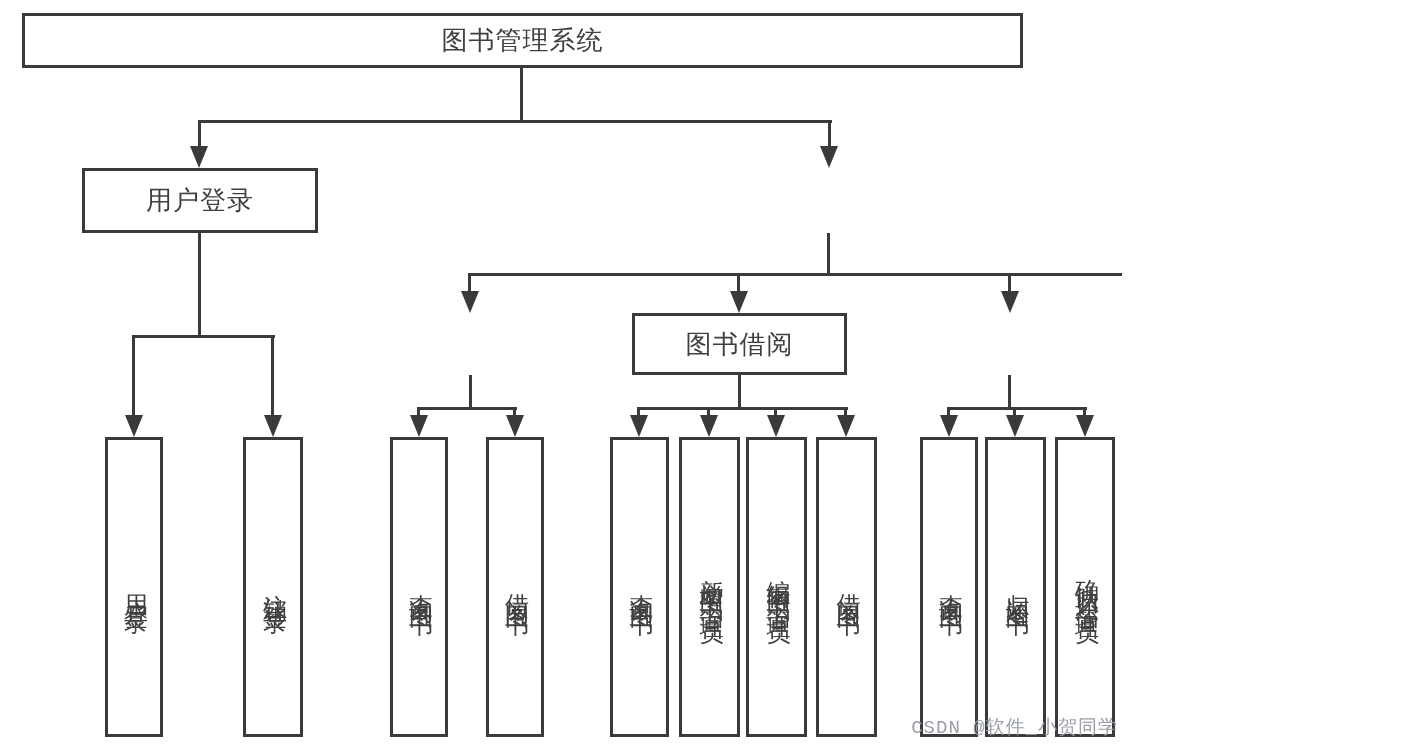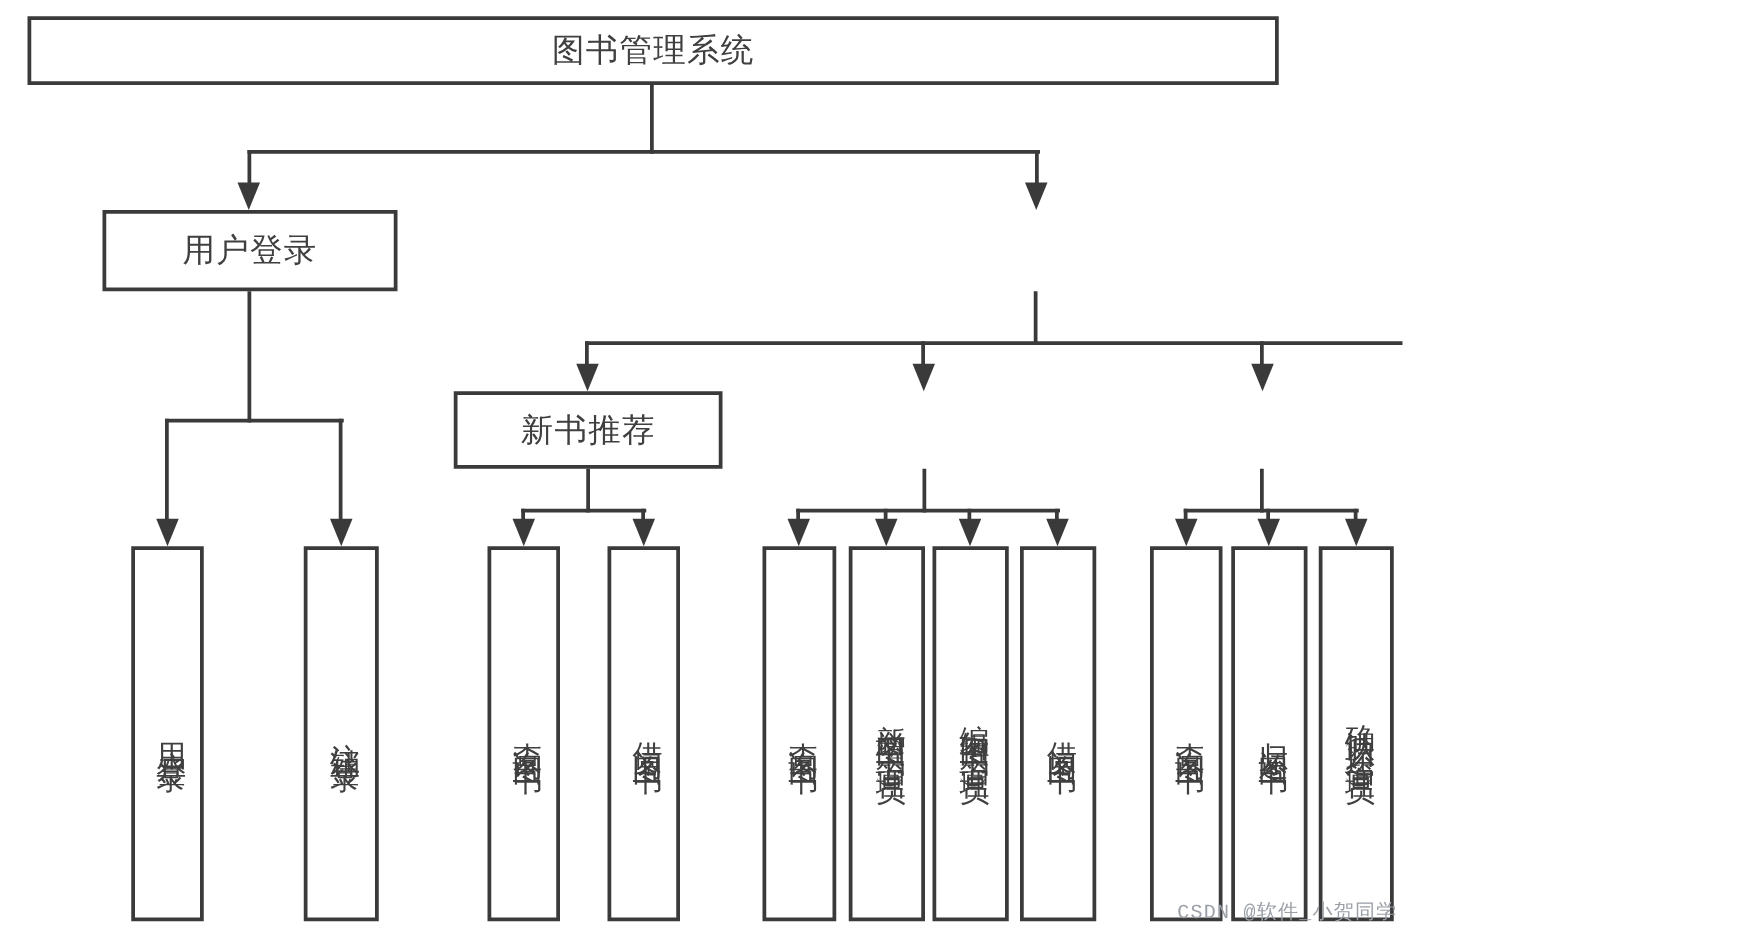--- a/index.html
+++ b/index.html
@@ -43,21 +43,21 @@
   .vline{width:3px;}
   .arrow{
     position:absolute;width:0;height:0;
     border-left:9px solid transparent;
     border-right:9px solid transparent;
     border-top:22px solid var(--line);
   }
   .watermark{
     position:absolute;
     right:4px;bottom:7px;
-    font-size:16px;
+    font-size:19px;
     color:var(--wm);
     letter-spacing:1px;
     z-index:10;
     white-space:nowrap;
   }
 </style>
 </head>
 <body>
 
 <div class="canvas">
@@ -88,22 +88,22 @@
   <div class="hline" style="left:468px;top:273px;width:814px"></div>
   <div class="vline" style="left:468px;top:273px;height:20px"></div>
   <div class="arrow" style="left:461px;top:291px"></div>
   <div class="vline" style="left:737px;top:273px;height:20px"></div>
   <div class="arrow" style="left:730px;top:291px"></div>
   <div class="vline" style="left:1008px;top:273px;height:20px"></div>
   <div class="arrow" style="left:1001px;top:291px"></div>
   <div class="vline" style="left:1278px;top:273px;height:20px"></div>
   <div class="arrow" style="left:1271px;top:291px"></div>
 
-  <div class="node" style="left:363px;top:313px;width:215px;height:62px">
-    <span>新书推荐</span>
+  <div class="node" style="left:632px;top:313px;width:215px;height:62px">
+    <span>图书借阅</span>
   </div>
 
   <div class="vline" style="left:469px;top:375px;height:35px"></div>
   <div class="hline" style="left:417px;top:407px;width:100px"></div>
   <div class="vline" style="left:417px;top:407px;height:10px"></div>
   <div class="arrow" style="left:410px;top:415px"></div>
   <div class="vline" style="left:513px;top:407px;height:10px"></div>
   <div class="arrow" style="left:506px;top:415px"></div>
 
   <div class="vline" style="left:738px;top:375px;height:35px"></div>

